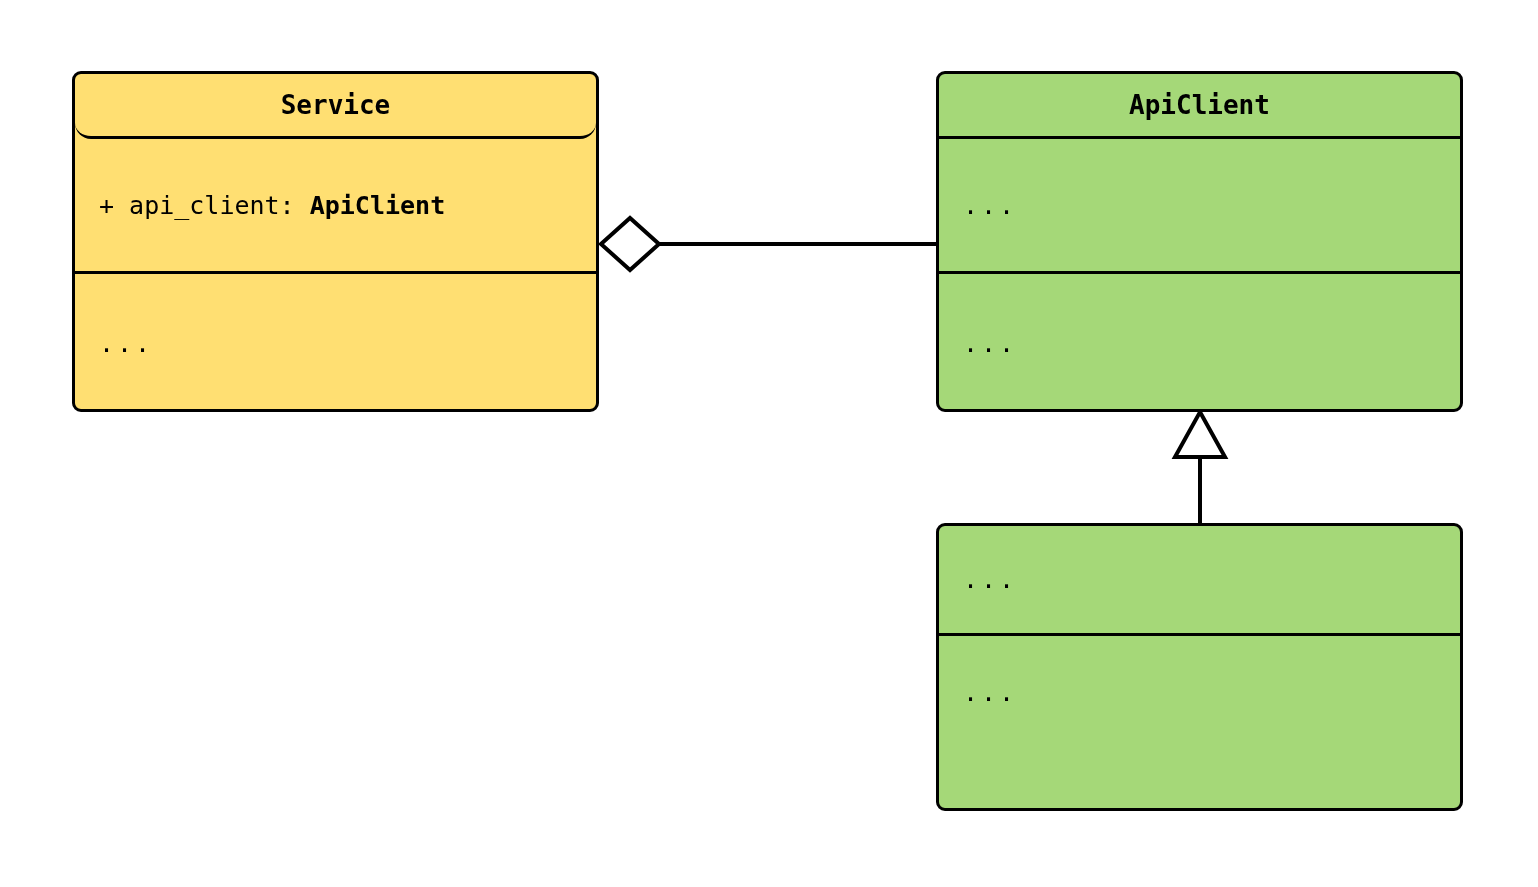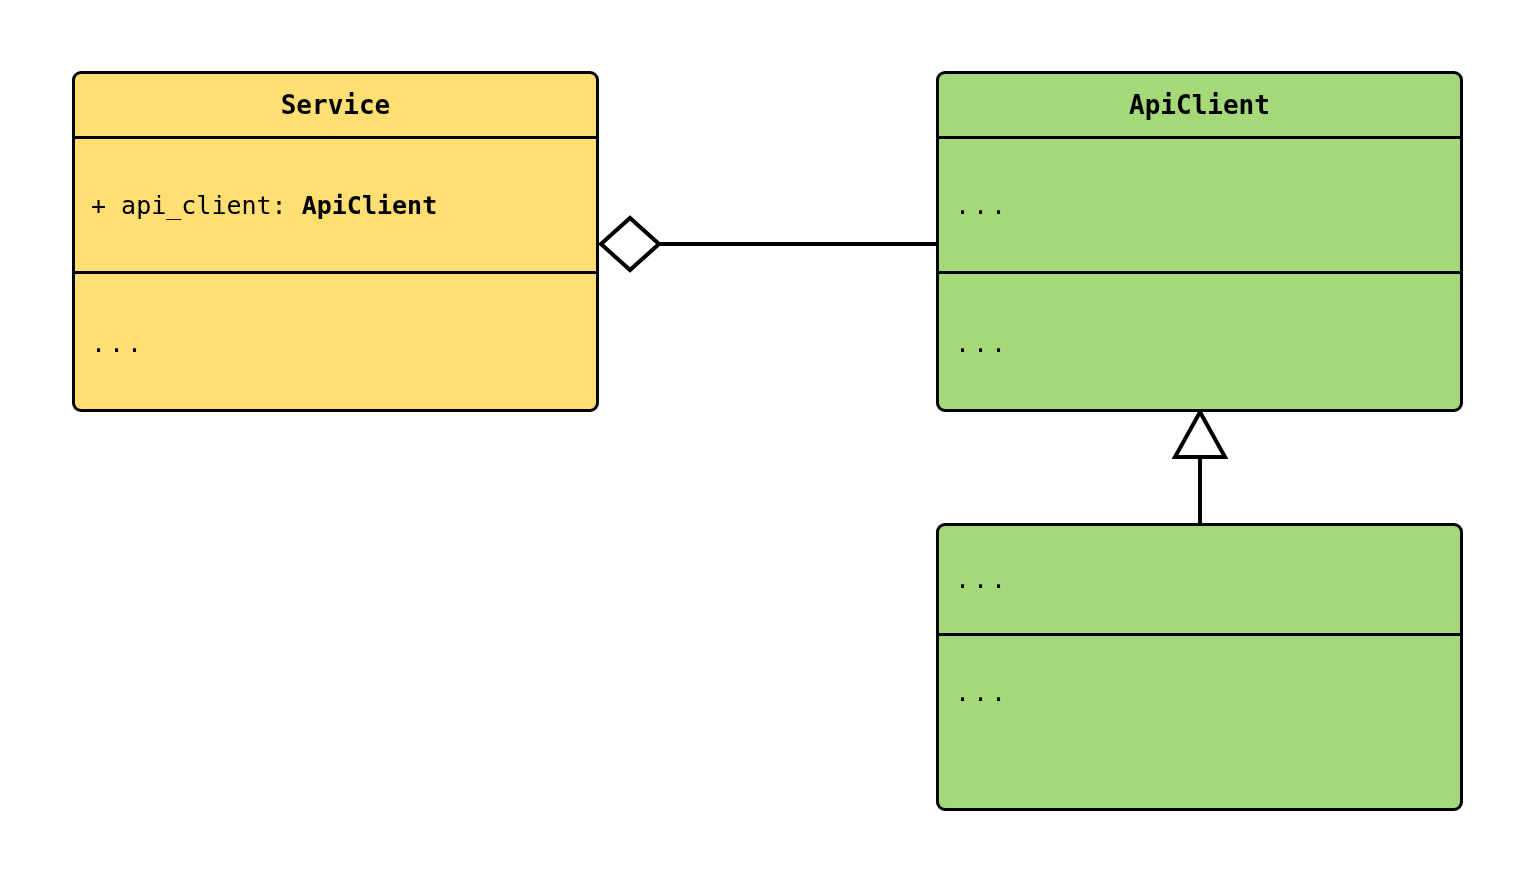--- a/index.html
+++ b/index.html
@@ -46,21 +46,21 @@
     flex: none;
   }
   .class-compartment {
     box-sizing: border-box;
     width: 100%;
     position: relative;
     font-size: 25px;
     color: #000000;
     display: flex;
     align-items: center;
-    padding-left: 16px;
+    padding-left: 24px;
     flex: none;
   }
   .class-compartment.divided { border-bottom: 3px solid #000000; }
   .member-type { font-weight: bold; }
   .ellipsis { letter-spacing: 0.12em; }
 
   
   #edges {
     position: absolute;
     left: 0;
@@ -82,21 +82,21 @@
       <polygon points="601,244 630,218 659,244 630,270" fill="#ffffff" stroke="#000000" stroke-width="4" stroke-linejoin="miter"></polygon>
     </g>
 
     <g>
       <line x1="1200" y1="524" x2="1200" y2="457" stroke="#000000" stroke-width="4"></line>
       <polygon points="1200,412 1225,457 1175,457" fill="#ffffff" stroke="#000000" stroke-width="4" stroke-linejoin="miter"></polygon>
     </g>
   </svg>
 
   <div class="uml-class fill-yellow" style="left:72px; top:71px; width:527px; height:341px;">
-    <div class="class-title" style="height:65px;">Service</div>
+    <div class="class-title" style="height:65px;border-radius:16px;">Service</div>
     <div class="class-compartment divided" style="height:135px;">
       <span><span>+&nbsp;api_client:&nbsp;</span><span class="member-type">ApiClient</span></span>
     </div>
     <div class="class-compartment" style="height:138px;">
       <span class="ellipsis">...</span>
     </div>
   </div>
 
   <div class="uml-class fill-green" style="left:936px; top:71px; width:527px; height:341px;">
     <div class="class-title" style="height:65px;">ApiClient</div>

